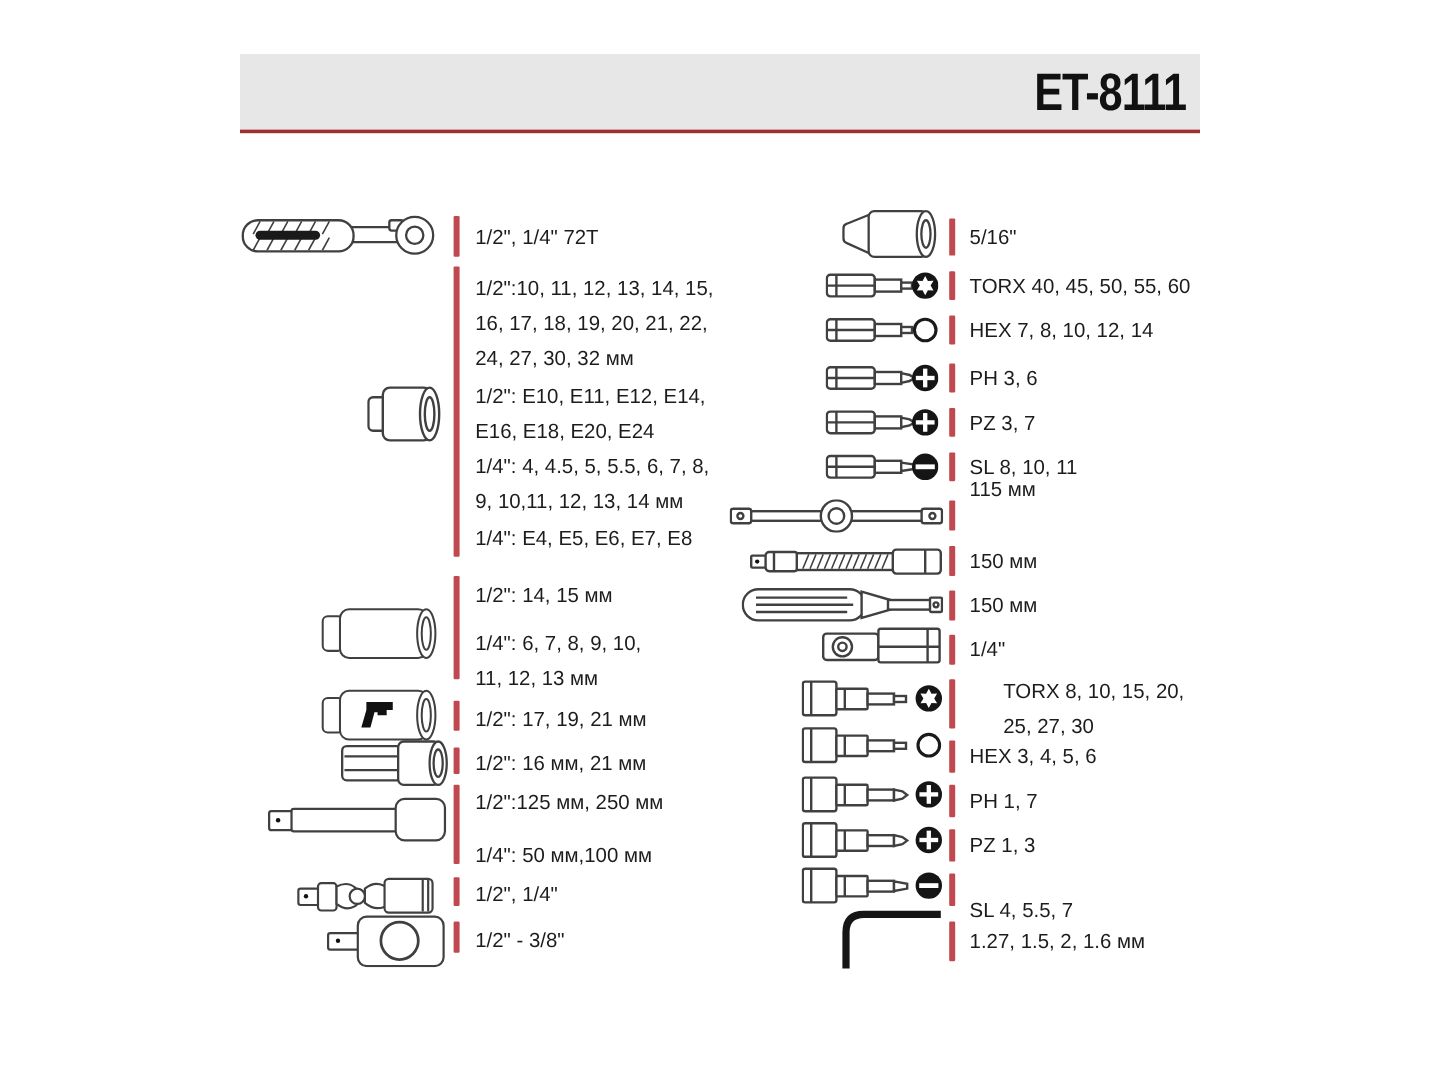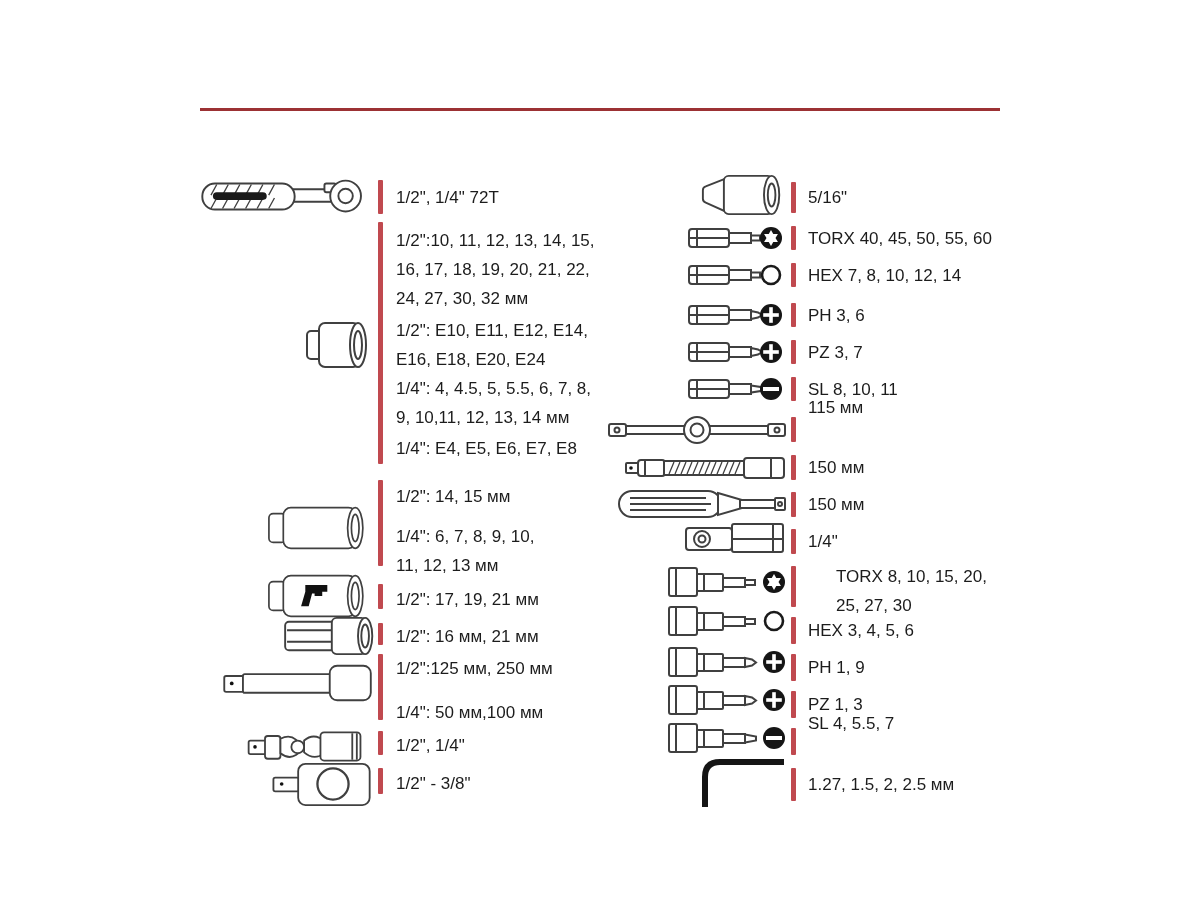--- a/index.html
+++ b/index.html
@@ -167,20 +167,23 @@
         <rect x="9.2" y="3.2" width="3.6" height="15.6" fill="#fff" stroke="none"></rect>
         <rect x="3.2" y="9.2" width="15.6" height="3.6" fill="#fff" stroke="none"></rect>
       </g>
       <g id="g-dot-sl">
         <circle cx="11" cy="11" r="11" fill="#151515" stroke="none"></circle>
         <rect x="3" y="9" width="16" height="4" fill="#fff" stroke="none"></rect>
       </g>
     </defs>
   </svg>
 
+  <div class="header">
+    <div class="title">ET-8111</div>
+  </div>
   <div class="rule"></div>
 
   <div class="item">
     <svg class="icon" style="left:198px;top:172px" width="175" height="50" viewBox="0 0 175 52">
         <use href="#g-ratchet"></use>
       </svg>
     <div class="bar" style="left:378px;top:180px;height:34px"></div>
     <div class="label" style="left:396px;top:183px">1/2", 1/4" 72T</div>
   </div>
 
@@ -368,42 +371,42 @@
     <div class="bar" style="left:791px;top:617px;height:27px"></div>
     <div class="label" style="left:808px;top:616px">HEX 3, 4, 5, 6</div>
   </div>
 
   <div class="item">
     <svg class="icon" style="left:668px;top:646px" width="118" height="32" viewBox="0 0 118 32">
         <use href="#g-bitsocket-ph"></use>
         <use href="#g-dot-ph" x="95" y="5"></use>
       </svg>
     <div class="bar" style="left:791px;top:654px;height:27px"></div>
-    <div class="label" style="left:808px;top:653px">PH 1, 9</div>
+    <div class="label" style="left:808px;top:653px">PH 1, 7</div>
   </div>
 
   <div class="item">
     <svg class="icon" style="left:668px;top:684px" width="118" height="32" viewBox="0 0 118 32">
         <use href="#g-bitsocket-ph"></use>
         <use href="#g-dot-ph" x="95" y="5"></use>
       </svg>
     <div class="bar" style="left:791px;top:691px;height:27px"></div>
     <div class="label" style="left:808px;top:690px">PZ 1, 3</div>
   </div>
 
   <div class="item">
     <svg class="icon" style="left:668px;top:722px" width="118" height="32" viewBox="0 0 118 32">
         <use href="#g-bitsocket-sl"></use>
         <use href="#g-dot-sl" x="95" y="5"></use>
       </svg>
     <div class="bar" style="left:791px;top:728px;height:27px"></div>
-    <div class="label" style="left:808px;top:709px">SL 4, 5.5, 7</div>
+    <div class="label" style="left:808px;top:744px">SL 4, 5.5, 7</div>
   </div>
 
   <div class="item">
     <svg class="icon" style="left:688px;top:756px" width="98" height="52" viewBox="0 0 98 52">
         <use href="#g-hexkey"></use>
       </svg>
     <div class="bar" style="left:791px;top:768px;height:33px"></div>
-    <div class="label" style="left:808px;top:770px">1.27, 1.5, 2, 2.5 мм</div>
+    <div class="label" style="left:808px;top:770px">1.27, 1.5, 2, 1.6 мм</div>
   </div>
 
 </div>
 
 </body></html>

